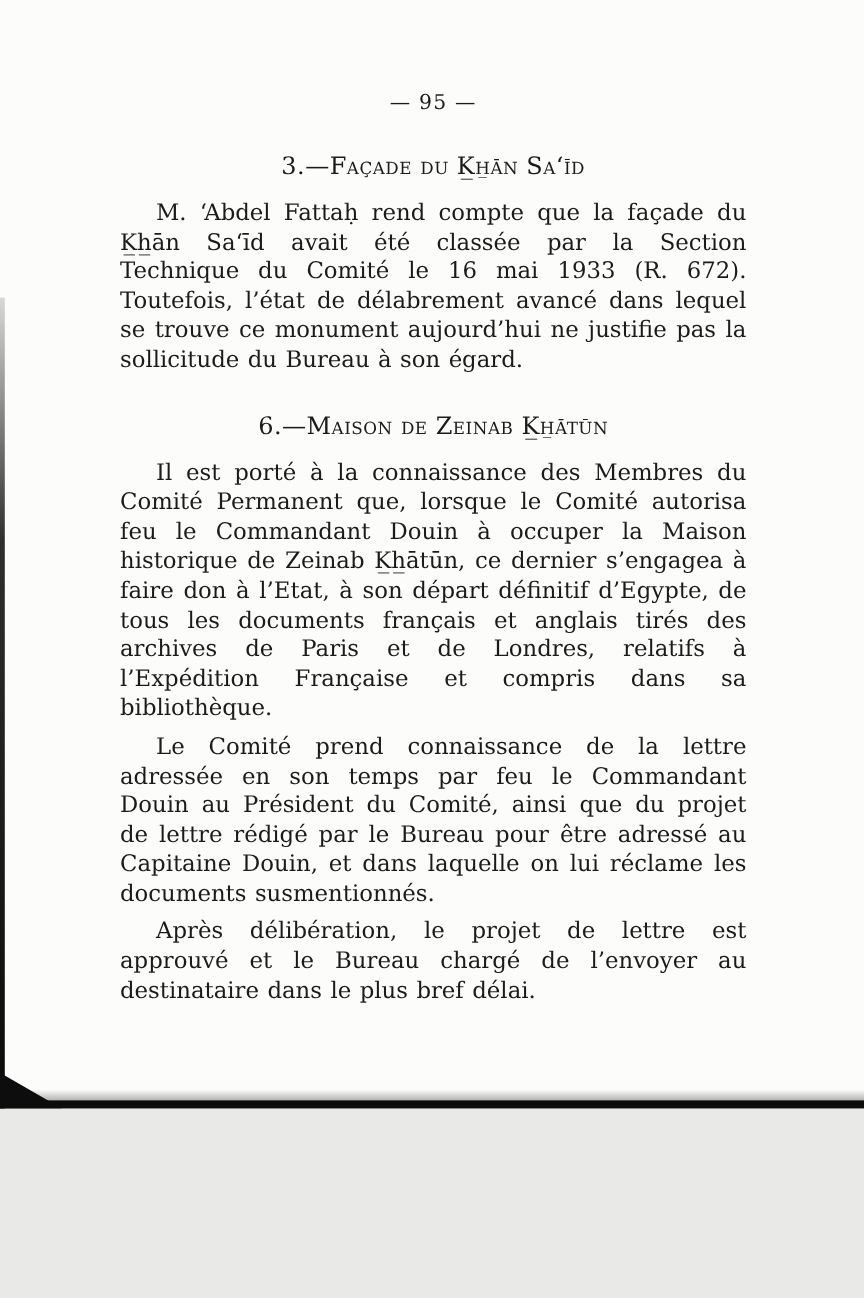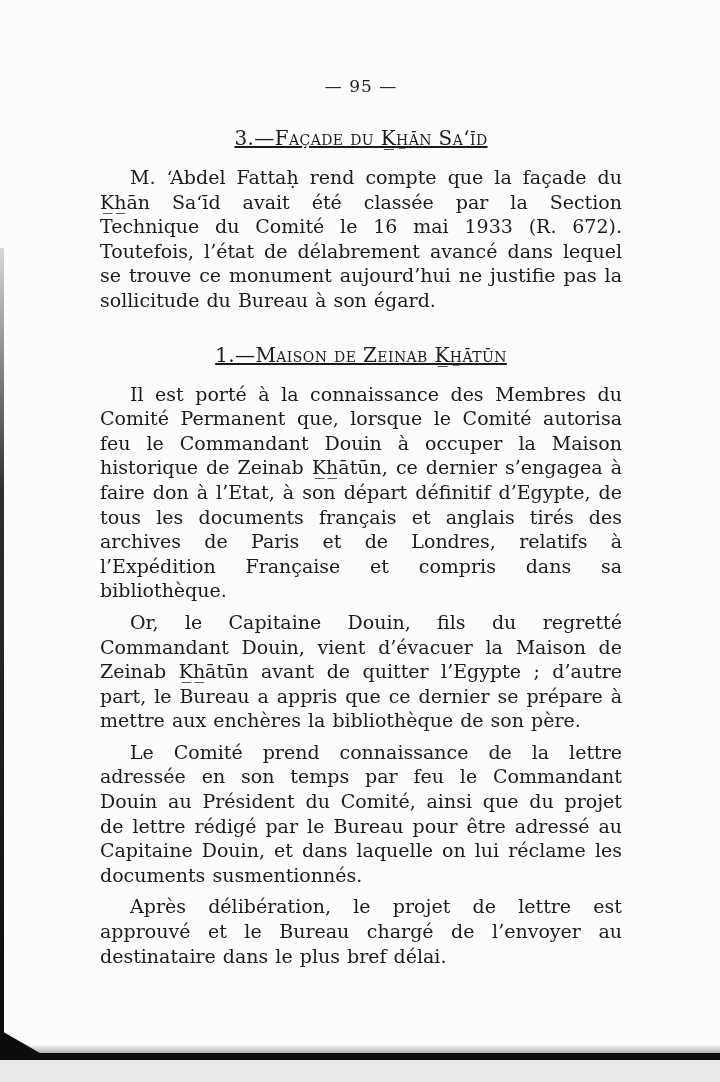--- a/index.html
+++ b/index.html
@@ -4,21 +4,21 @@
 <style>
   html, body {
     margin: 0;
     padding: 0;
     background: #e9e9e7;
     font-family: "DejaVu Serif", "Liberation Serif", serif;
   }
   .page {
     position: relative;
     width: 720px;
-    height: 1060px;
+    height: 924px;
     margin: 0 auto;
     background: #fcfcfa;
     color: #1b1b1b;
     overflow: hidden;
   }
   .content {
     position: absolute;
     left: 100px;
     top: 76px;
     width: 522px;
@@ -29,21 +29,20 @@
     letter-spacing: 1px;
     margin: 0 0 30px 0;
   }
   .section-heading {
     text-align: center;
     font-variant: small-caps;
     font-weight: normal;
     font-size: 20px;
     letter-spacing: 0.4px;
     margin: 30px 0 15px 0;
-    text-decoration: underline;
   }
   .section-heading.first {
     margin-top: 0;
   }
   .body-para {
     font-size: 19px;
     line-height: 24.6px;
     text-align: justify;
     text-indent: 30px;
     margin: 0 0 7px 0;
@@ -91,25 +90,24 @@
 
   <div class="content">
 
     <div class="page-number">— 95 —</div>
 
     <h3 class="section-heading first">3.—Façade du K̲h̲ān Sa‘īd</h3>
 
     <p class="body-para">M. ‘Abdel Fattaḥ rend compte que la façade du K̲h̲ān Sa‘īd avait été classée par la Section Technique du Comité le 16 mai 1933 (R. 672).  Toutefois, l’état de délabrement avancé dans lequel se trouve ce monument aujourd’hui ne justifie pas la sollicitude du Bureau à son égard.</p>
 
 
-    <h3 class="section-heading">1.—Maison de Zeinab K̲h̲ātūn</h3>
+    <h3 class="section-heading">6.—Maison de Zeinab K̲h̲ātūn</h3>
 
     <p class="body-para">Il est porté à la connaissance des Membres du Comité Permanent que, lorsque le Comité autorisa feu le Commandant Douin à occuper la Maison historique de Zeinab K̲h̲ātūn, ce dernier s’engagea à faire don à l’Etat, à son départ définitif d’Egypte, de tous les documents français et anglais tirés des archives de Paris et de Londres, relatifs à l’Expédition Française et compris dans sa bibliothèque.</p>
 
-    <p class="body-para">Or, le Capitaine Douin, fils du regretté Commandant Douin, vient d’évacuer la Maison de Zeinab K̲h̲ātūn avant de quitter l’Egypte ; d’autre part, le Bureau a appris que ce dernier se prépare à mettre aux enchères la bibliothèque de son père.</p>
 
 
     <p class="body-para">Le Comité prend connaissance de la lettre adressée en son temps par feu le Commandant Douin au Président du Comité, ainsi que du projet de lettre rédigé par le Bureau pour être adressé au Capitaine Douin, et dans laquelle on lui réclame les documents susmentionnés.</p>
 
     <p class="body-para">Après délibération, le projet de lettre est approuvé et le Bureau chargé de l’envoyer au destinataire dans le plus bref délai.</p>
 
   </div>
 
   <div class="scan-shadow-bottom"></div>
   <div class="scan-edge-left"></div>

